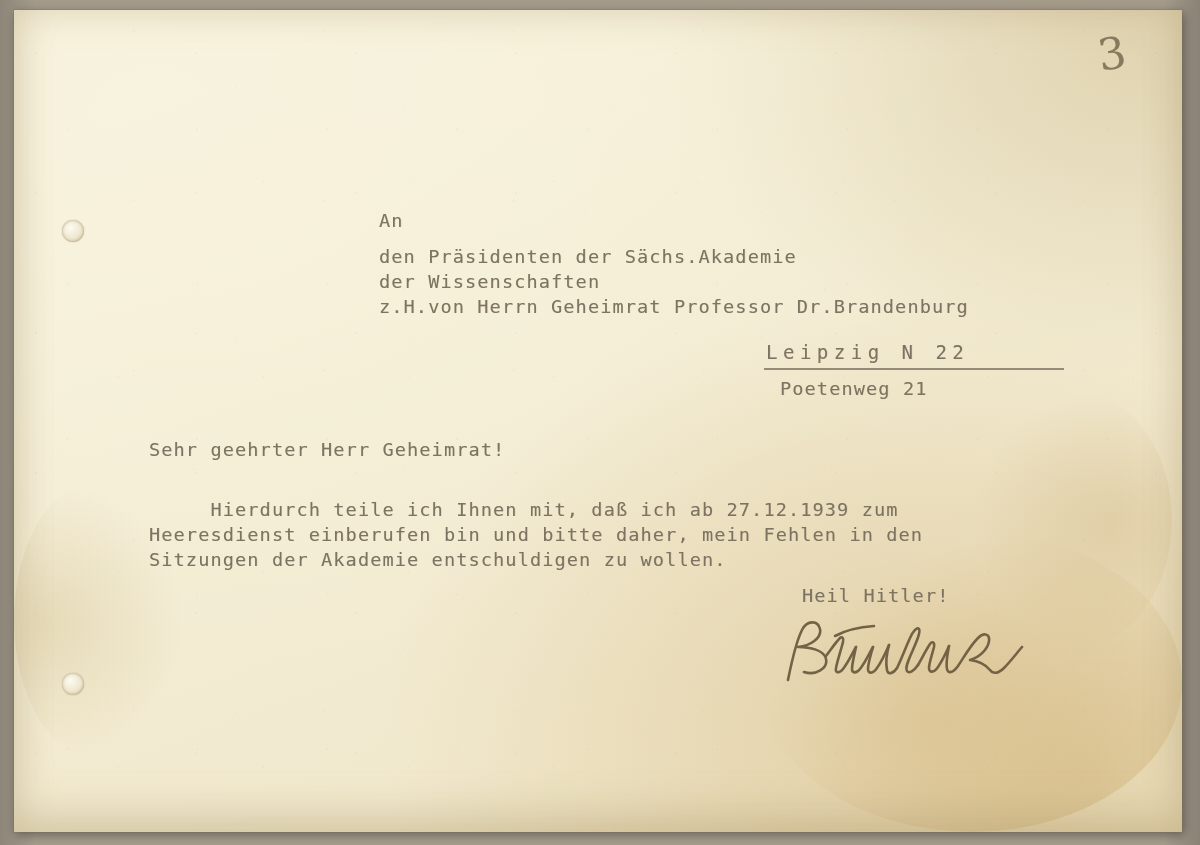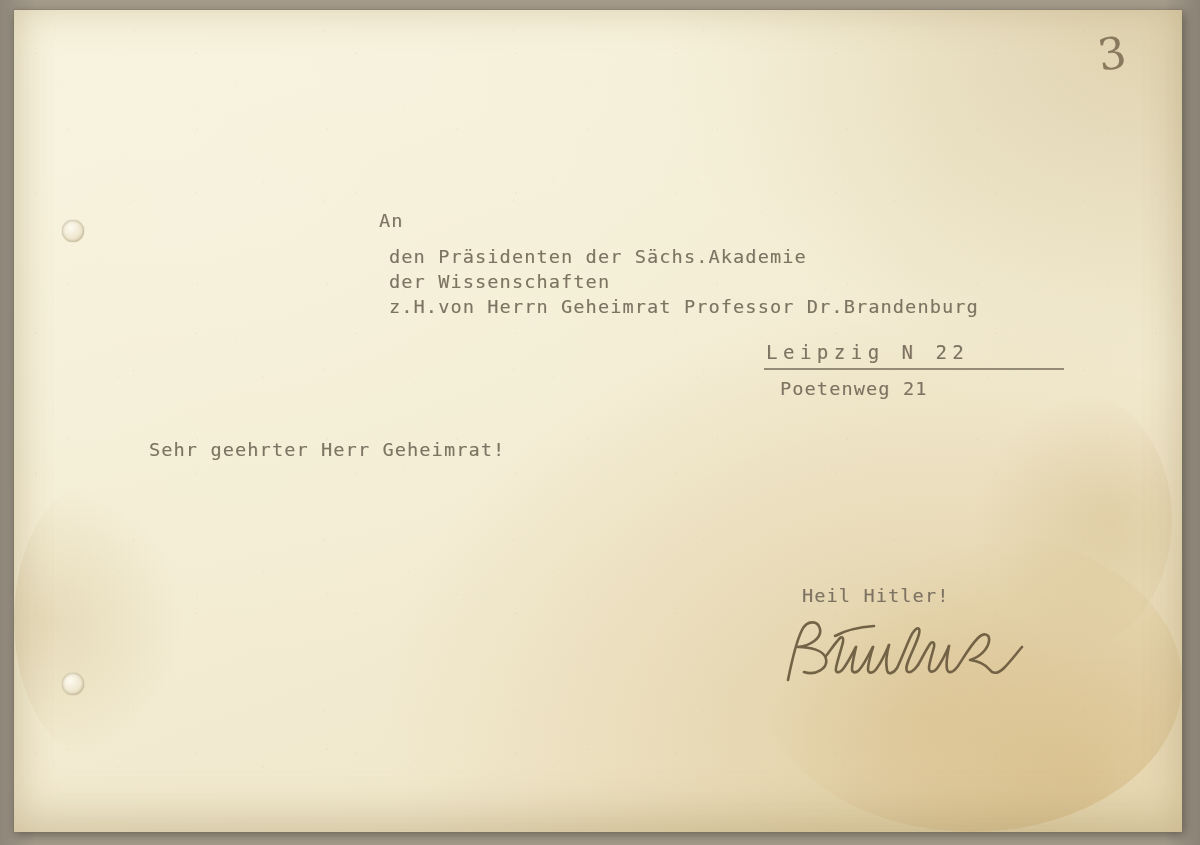--- a/index.html
+++ b/index.html
@@ -91,21 +91,21 @@
     letter-spacing: 1.15px;
     line-height: 25px;
     white-space: pre;
     text-shadow: 0.4px 0.3px 0 rgba(140,128,104,0.35);
   }
 
   #sender { left: 88px; top: 88px; }
   #dateline { left: 692px; top: 88px; }
 
   #an { left: 357px; top: 198px; margin-left: 8px; }
-  #recipient { left: 375px; top: 234px; }
+  #recipient { left: 365px; top: 234px; }
 
   #city-line {
     left: 752px;
     top: 330px;
     letter-spacing: 5.5px;
     font-size: 19px;
   }
   #city-underline {
     position: absolute;
     left: 750px;
@@ -198,20 +198,23 @@
     <div class="tw" id="recipient">den Präsidenten der Sächs.Akademie
 der Wissenschaften
 z.H.von Herrn Geheimrat Professor Dr.Brandenburg</div>
 
     <div class="tw" id="city-line">Leipzig N 22</div>
     <div id="city-underline"></div>
     <div class="tw" id="street">Poetenweg 21</div>
 
     <div class="tw" id="salutation">Sehr geehrter Herr Geheimrat!</div>
 
+    <div class="tw" id="body">     Hierdurch teile ich Ihnen mit, daß ich ab 27.12.1939 zum
+Heeresdienst einberufen bin und bitte daher, mein Fehlen in den
+Sitzungen der Akademie entschuldigen zu wollen.</div>
 
     <div class="tw" id="closing">Heil Hitler!</div>
 
     <div id="signature">
       <svg width="270" height="78" viewBox="0 0 270 78" fill="none" xmlns="http://www.w3.org/2000/svg" aria-hidden="true">
         <g stroke="#6a5a3e" stroke-width="2.6" stroke-linecap="round" stroke-linejoin="round" fill="none" opacity="0.92">
           <path d="M14 64 C18 44 22 26 28 14 C33 4 44 4 46 13 C48 22 36 30 24 31 C36 31 50 34 52 43 C54 52 42 60 30 56"></path>
           <path d="M52 40 C58 32 62 26 66 22 C68 20 70 22 69 26 C67 34 63 46 62 52 C61 57 65 58 69 53 C74 47 78 38 82 31"></path>
           <path d="M82 31 C80 40 78 48 78 53 C78 57 82 58 86 53 C91 47 95 38 99 31"></path>
           <path d="M99 31 C96 41 94 48 94 53 C94 58 99 58 103 52 C108 45 112 36 115 29"></path>

